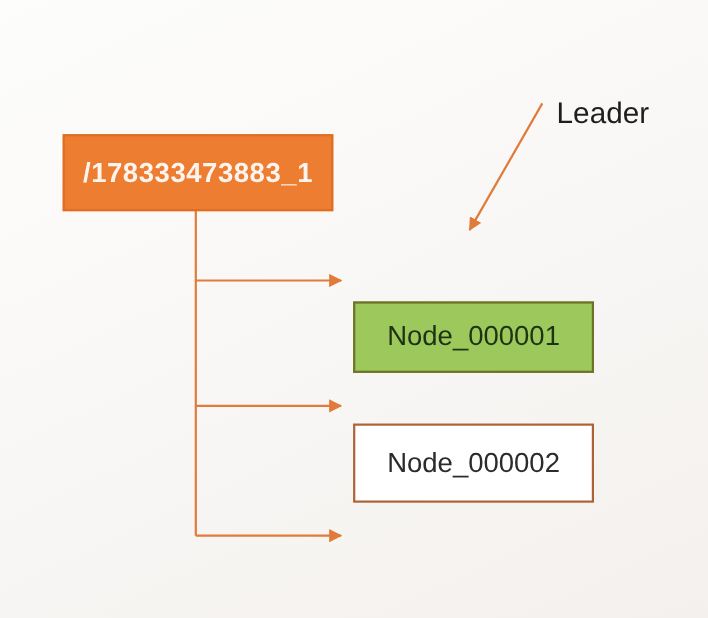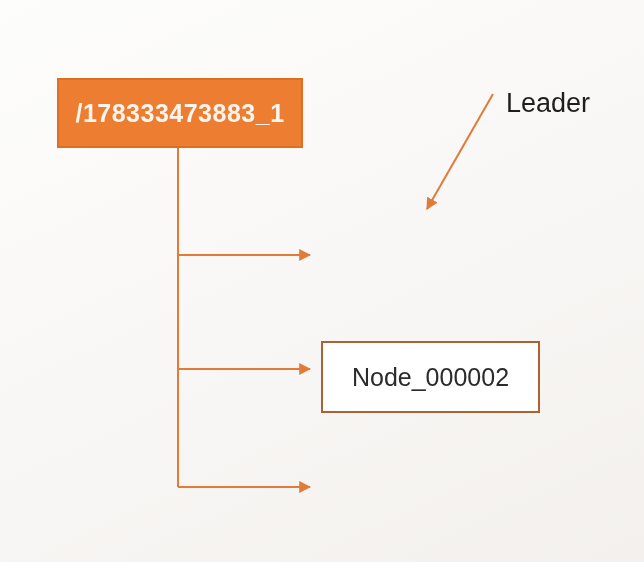--- a/index.html
+++ b/index.html
@@ -11,20 +11,21 @@
     background: linear-gradient(155deg, #fdfdfc 0%, #f8f6f4 60%, #f3f0ed 100%);
     font-family: "Liberation Sans", sans-serif;
   }
   .box {
     position: absolute;
     box-sizing: border-box;
     display: flex;
     align-items: center;
     justify-content: center;
     white-space: nowrap;
+    margin-top: 44px;
   }
   .root-box {
     left: 57px; top: 78px; width: 246px; height: 70px;
     background: var(--root-fill, #ED7D31);
     border: 2px solid var(--root-border, #DE6F22);
     color: #FCF5EF;
     font-size: 25px;
     font-weight: 700;
     letter-spacing: 0.5px;
   }
@@ -91,20 +92,23 @@
     <path class="cline" marker-end="url(#arrow)" d="M178,487 L310,487"></path>
     <path class="cline" marker-end="url(#arrow)" d="M493,94 L427,209"></path>
   </svg>
 
   <div class="box root-box">
     <span>/178333473883_1</span>
   </div>
 
   <div class="leader-label">Leader</div>
 
+  <div class="box node-box node-leader">
+    <span>Node_000001</span>
+  </div>
 
   <div class="box node-box node-2">
     <span>Node_000002</span>
   </div>
 
 
 
 </div>
 
 </body></html>

